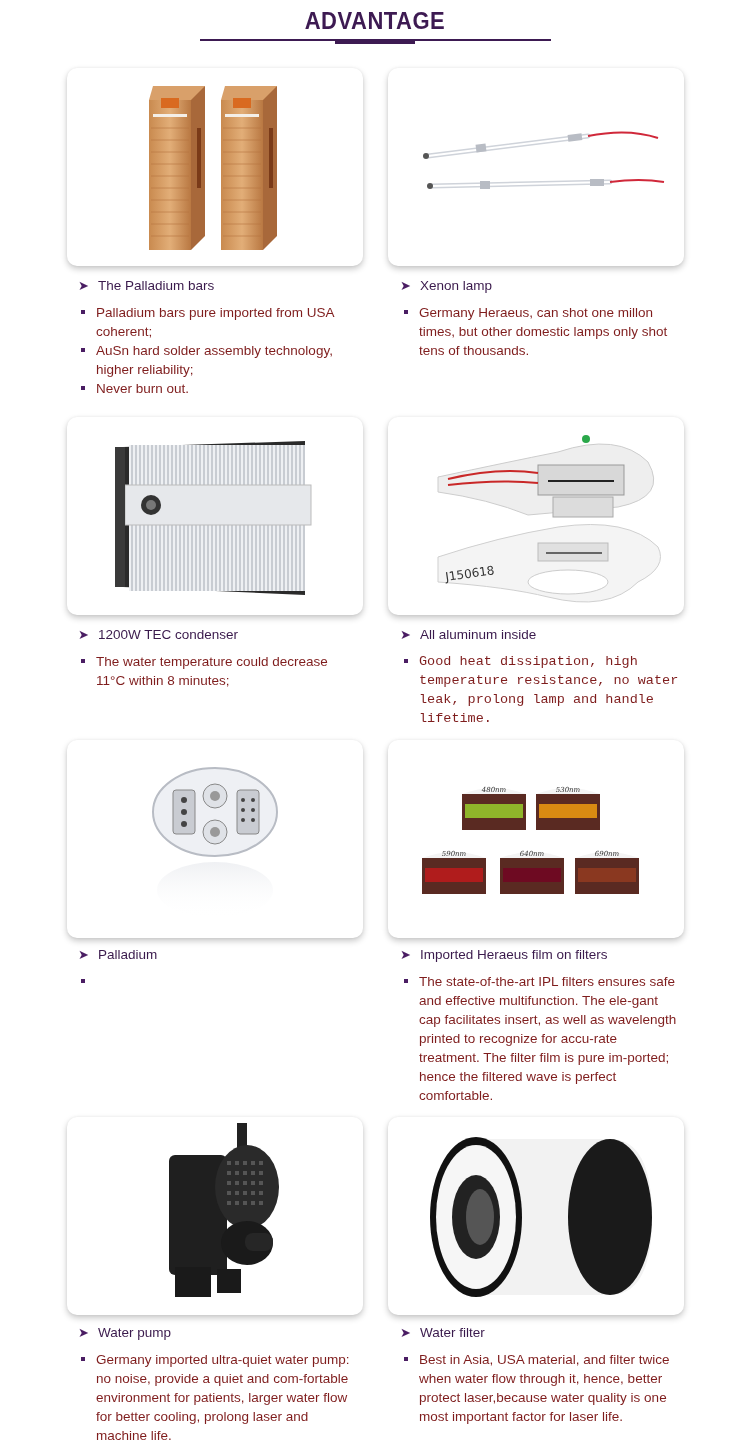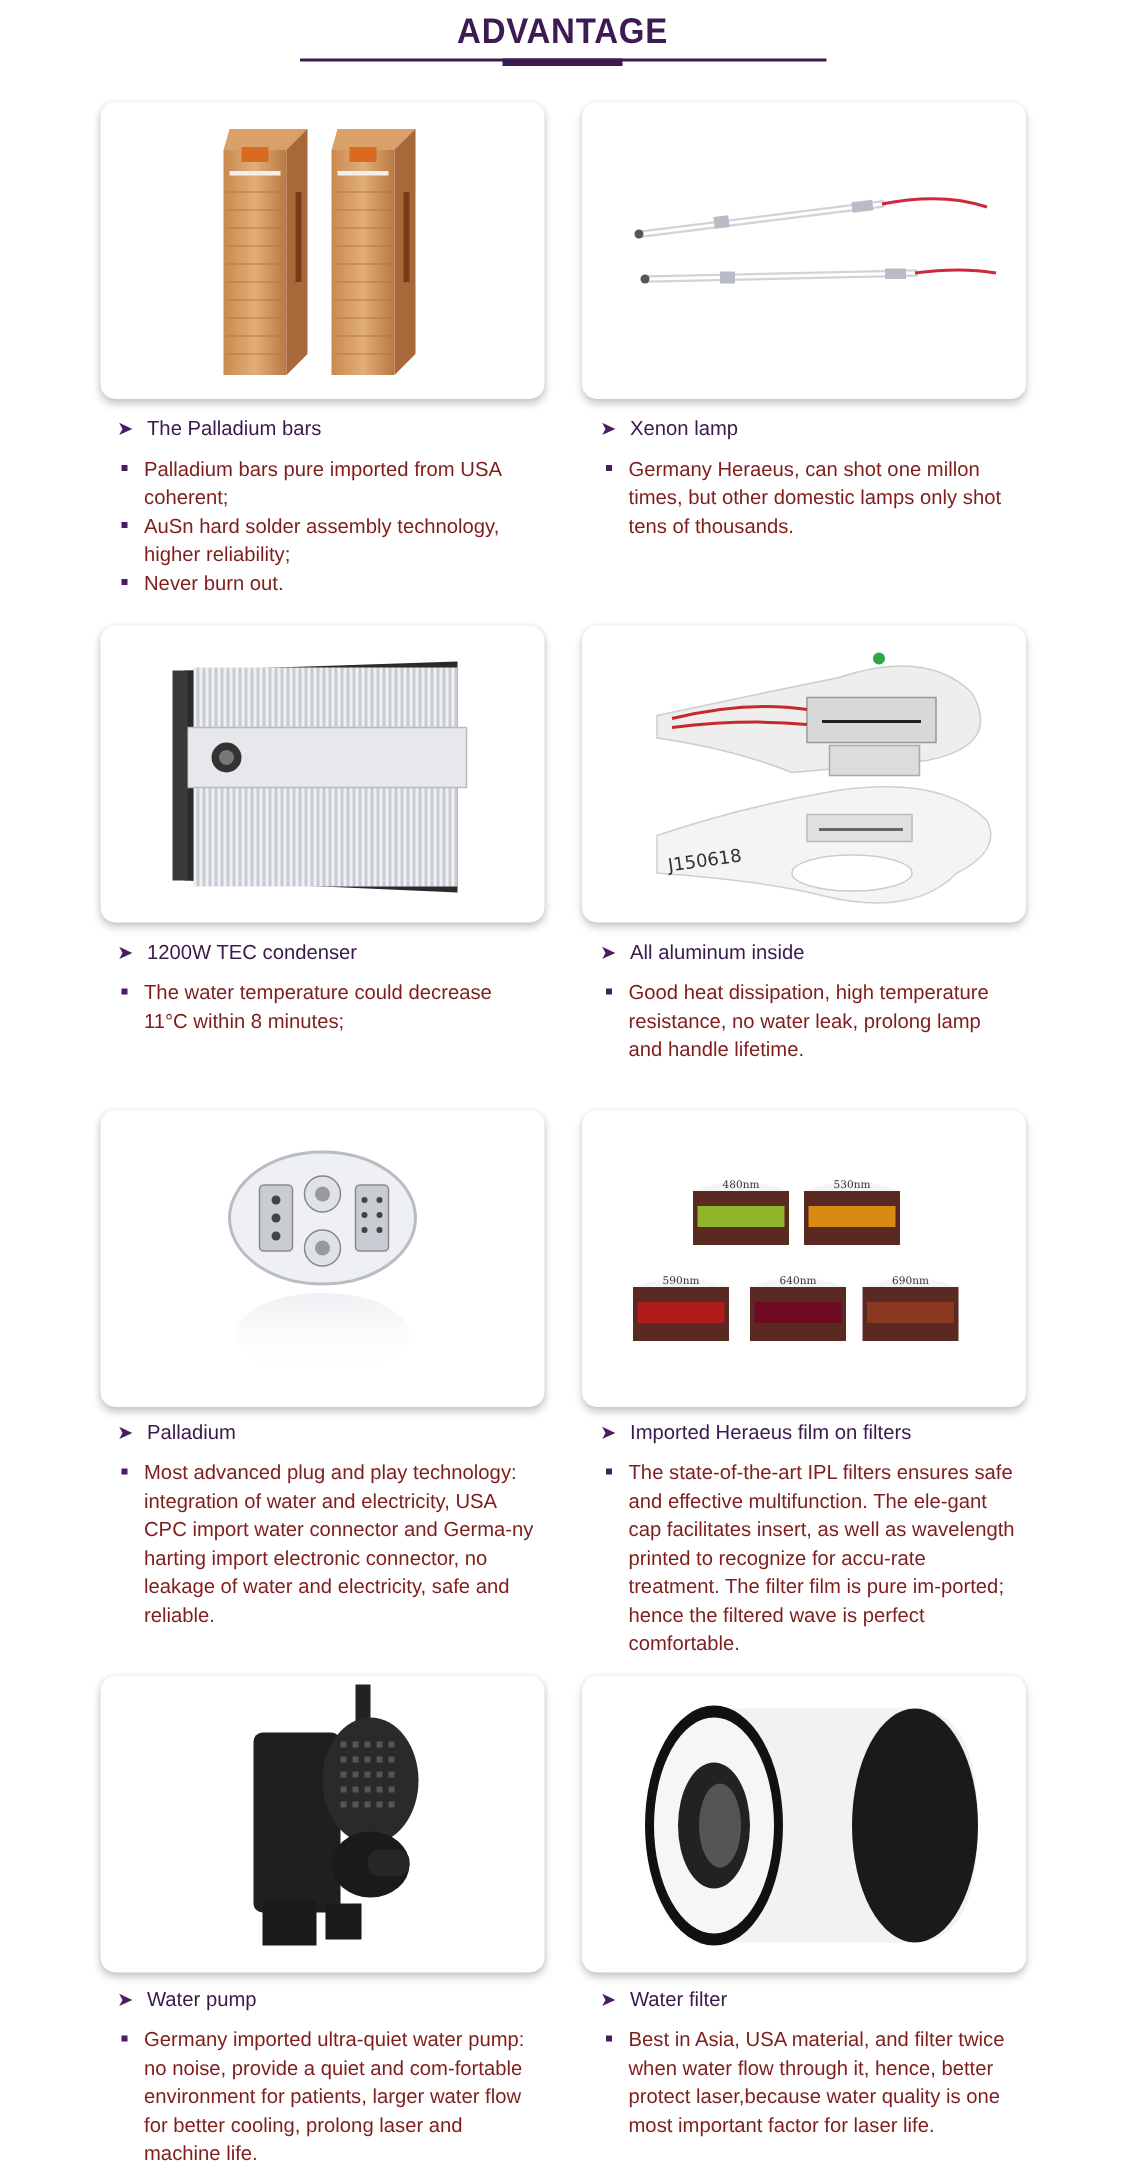--- a/index.html
+++ b/index.html
@@ -163,21 +163,21 @@
   <span>1200W TEC condenser</span>
 </div>
 <ul class="bullets" style="left:76px;top:652px;">
   <li><span class="bullet-icon"></span><span>The water temperature could decrease 11°C within 8 minutes;</span></li>
 </ul>
 
 <div class="feature-title" style="left:400px;top:627px;">
   <span class="arrow-icon">➤</span>
   <span>All aluminum inside</span>
 </div>
-<ul class="bullets" style="left:399px;top:652px;">
+<ul class="bullets" style="left:399px;top:652px;font-family:Liberation Mono, monospace;">
   <li><span class="bullet-icon"></span><span>Good heat dissipation, high temperature resistance, no water leak, prolong lamp and handle lifetime.</span></li>
 </ul>
 
 <div class="card" style="left:67px;top:740px;">
   <svg width="296" height="198" viewBox="0 0 296 198">
     <defs>
         <linearGradient id="refl" x1="0" y1="0" x2="0" y2="1">
           <stop offset="0" stop-color="#e8eaee" stop-opacity="0.7"></stop>
           <stop offset="1" stop-color="#fff" stop-opacity="0"></stop>
         </linearGradient>
@@ -197,21 +197,21 @@
         <circle cx="186" cy="80" r="2"></circle>
       </g>
     <circle cx="148" cy="56" r="12" fill="#dfe2e7" stroke="#888"></circle>
       <circle cx="148" cy="56" r="5" fill="#999"></circle>
     <circle cx="148" cy="92" r="12" fill="#dfe2e7" stroke="#888"></circle>
       <circle cx="148" cy="92" r="5" fill="#999"></circle>
     <ellipse cx="148" cy="150" rx="58" ry="28" fill="url(#refl)"></ellipse>
   </svg>
 </div>
 
-<div class="card" style="left:388px;top:740px;">
+<div class="card" style="left:388px;top:740px;font-style:italic;">
   <svg width="296" height="198" viewBox="0 0 296 198">
     <g font-family="DejaVu Serif, serif" font-size="7" fill="#333" text-anchor="middle">
       <g transform="translate(74,42)">
         <path d="M0 12 Q32 0 64 12 Z" fill="#f4f4f4"></path>
         <text x="32" y="10">480nm</text>
         <rect x="0" y="12" width="64" height="36" fill="#5a2a22"></rect>
         <rect x="3" y="22" width="58" height="14" fill="#8fb52a"></rect>
       </g>
       <g transform="translate(148,42)">
         <path d="M0 12 Q32 0 64 12 Z" fill="#f4f4f4"></path>
@@ -239,21 +239,21 @@
       </g>
     </g>
   </svg>
 </div>
 
 <div class="feature-title" style="left:78px;top:947px;">
   <span class="arrow-icon">➤</span>
   <span>Palladium</span>
 </div>
 <ul class="bullets" style="left:76px;top:972px;">
-  <li><span class="bullet-icon"></span><span>Most advanced plug and play technology: integration of water and electricity, USA CPC import water connector and Germa-ny harting  import electronic connector, no leakage of water and electricity, safe and reliable.</span></li>
+  <li><span class="bullet-icon"></span></li>
 </ul>
 
 <div class="feature-title" style="left:400px;top:947px;">
   <span class="arrow-icon">➤</span>
   <span>Imported Heraeus film on filters</span>
 </div>
 <ul class="bullets" style="left:399px;top:972px;">
   <li><span class="bullet-icon"></span><span>The state-of-the-art IPL filters ensures safe and effective multifunction. The ele-gant cap facilitates insert, as well as wavelength printed to recognize for accu-rate treatment. The filter film is pure im-ported; hence the filtered wave is perfect comfortable.</span></li>
 </ul>
 

